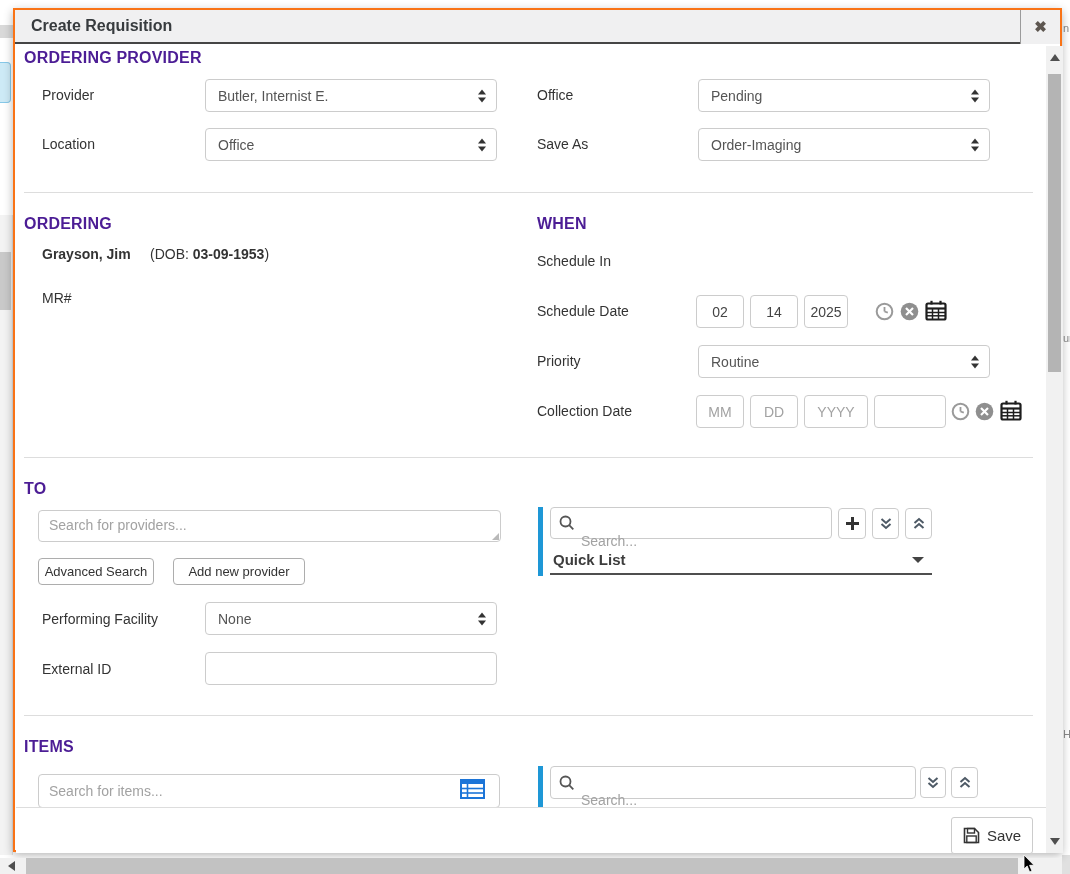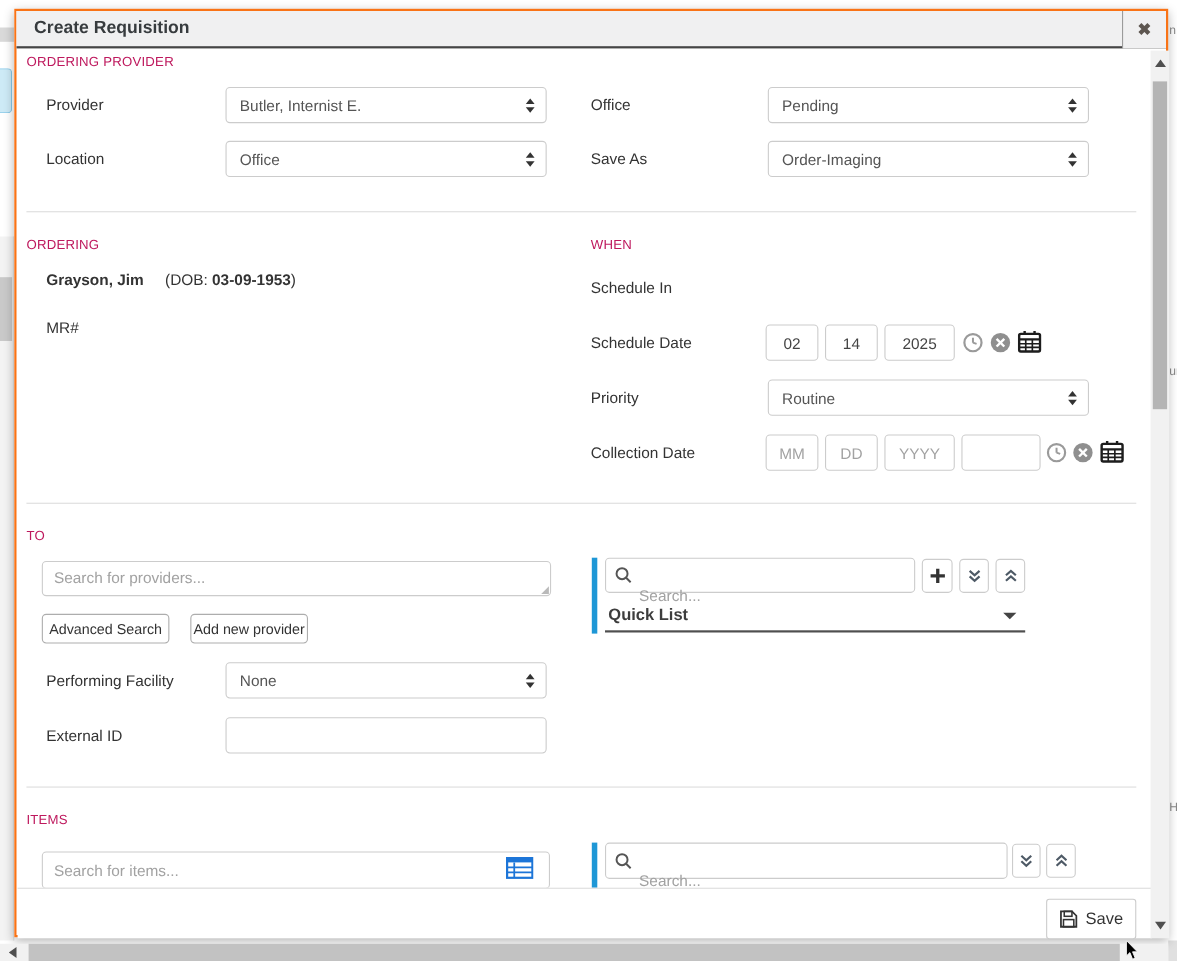--- a/index.html
+++ b/index.html
@@ -14,21 +14,21 @@
   
   .modal { position:absolute; left:13px; top:8px; width:1049px; height:844px;
            background:#fff; border:2px solid #f97316; box-shadow:0 3px 9px rgba(0,0,0,.3); }
   .modal-header { position:absolute; left:0; top:0; width:100%; height:34px;
                   background:#f0f0f1; border-bottom:2px solid #454545; }
   .modal-title { position:absolute; left:16px; top:7px; font-size:16px; font-weight:bold; color:#373b3e; }
   .close-btn { position:absolute; right:0; top:0; width:40px; height:34px; border-left:1px solid #9b9b9b;
                display:flex; align-items:center; justify-content:center; background:#f0f0f1; cursor:pointer; }
   .close-x { font-size:15px; font-weight:bold; color:#5d5650; }
 
-  .sec-h { position:absolute; font-size:12px; font-weight:normal; color:#be185d; letter-spacing:.2px; }
+  .sec-h { position:absolute; font-size:16px; font-weight:bold; color:#4c1d95; letter-spacing:.2px; }
   .lbl { position:absolute; font-size:14px; color:#333; }
   .divider { position:absolute; left:9px; width:1009px; border-top:1px solid #ddd; }
 
   .sel { position:absolute; height:33px; width:292px; border:1px solid #ccc; border-radius:4px;
          background:#fff; display:flex; align-items:center; padding:0 30px 0 12px;
          font-size:14px; color:#555; cursor:pointer; }
   .sel.lighter { color:#979797; }
   .caret { position:absolute; right:10px; top:50%; transform:translateY(-50%);
            display:flex; flex-direction:column; align-items:center; }
   .caret i { display:block; width:0; height:0; border-left:4px solid transparent; border-right:4px solid transparent; }
@@ -166,21 +166,21 @@
     </div>
     <div class="lbl" style="left:27px;top:280px;">MR#</div>
 
     <div class="sec-h" style="left:522px;top:205px;">WHEN</div>
 
     <div class="lbl" style="left:522px;top:243px;">Schedule In</div>
 
     <div class="lbl" style="left:522px;top:293px;">Schedule Date</div>
     <input class="inp date-inp" style="left: 681px; top: 285px;" value="02">
     <input class="inp date-inp" style="left: 735px; top: 285px;" value="14">
-    <input class="inp date-inp" style="left: 789px; top: 285px; width: 64px;" value="2025">
+    <input class="inp date-inp" style="left: 789px; top: 285px; width: 44px;" value="2025">
     <span class="ic" style="left:860px;top:292px;">
       <svg width="19" height="19" viewBox="0 0 19 19">
           <circle cx="9.5" cy="9.5" r="7.8" fill="none" stroke="#9a9a9a" stroke-width="2"></circle>
           <line x1="9.5" y1="9.5" x2="9.5" y2="5" stroke="#9a9a9a" stroke-width="1.8"></line>
           <line x1="9.5" y1="9.5" x2="12.8" y2="10.6" stroke="#9a9a9a" stroke-width="1.8"></line>
         </svg>
     </span>
     <span class="ic" style="left:885px;top:292px;">
       <svg width="19" height="19" viewBox="0 0 19 19">
           <circle cx="9.5" cy="9.5" r="8.8" fill="#8f8f8f"></circle>
@@ -245,21 +245,21 @@
     <div class="divider" style="top:447px;"></div>
 
     <div class="sec-h" style="left:9px;top:470px;">TO</div>
 
     <div class="ta-wrap" style="left:23px;top:500px;">
       <textarea class="ta" placeholder="Search for providers..." style=""></textarea>
       <span class="ta-grip"></span>
     </div>
 
     <button class="btn" style="left:23px;top:548px;width:116px;height:27px;">Advanced Search</button>
-    <button class="btn" style="left:158px;top:548px;width:107px;height:27px;">Add new provider</button>
+    <button class="btn" style="left:158px;top:548px;width:132px;height:27px;">Add new provider</button>
 
     <div class="lbl" style="left:27px;top:601px;">Performing Facility</div>
     <div class="sel" style="left:190px;top:592px;">
       <span>None</span>
       <span class="caret">
           <i class="up"></i>
           <i class="dn"></i>
         </span>
     </div>
 

